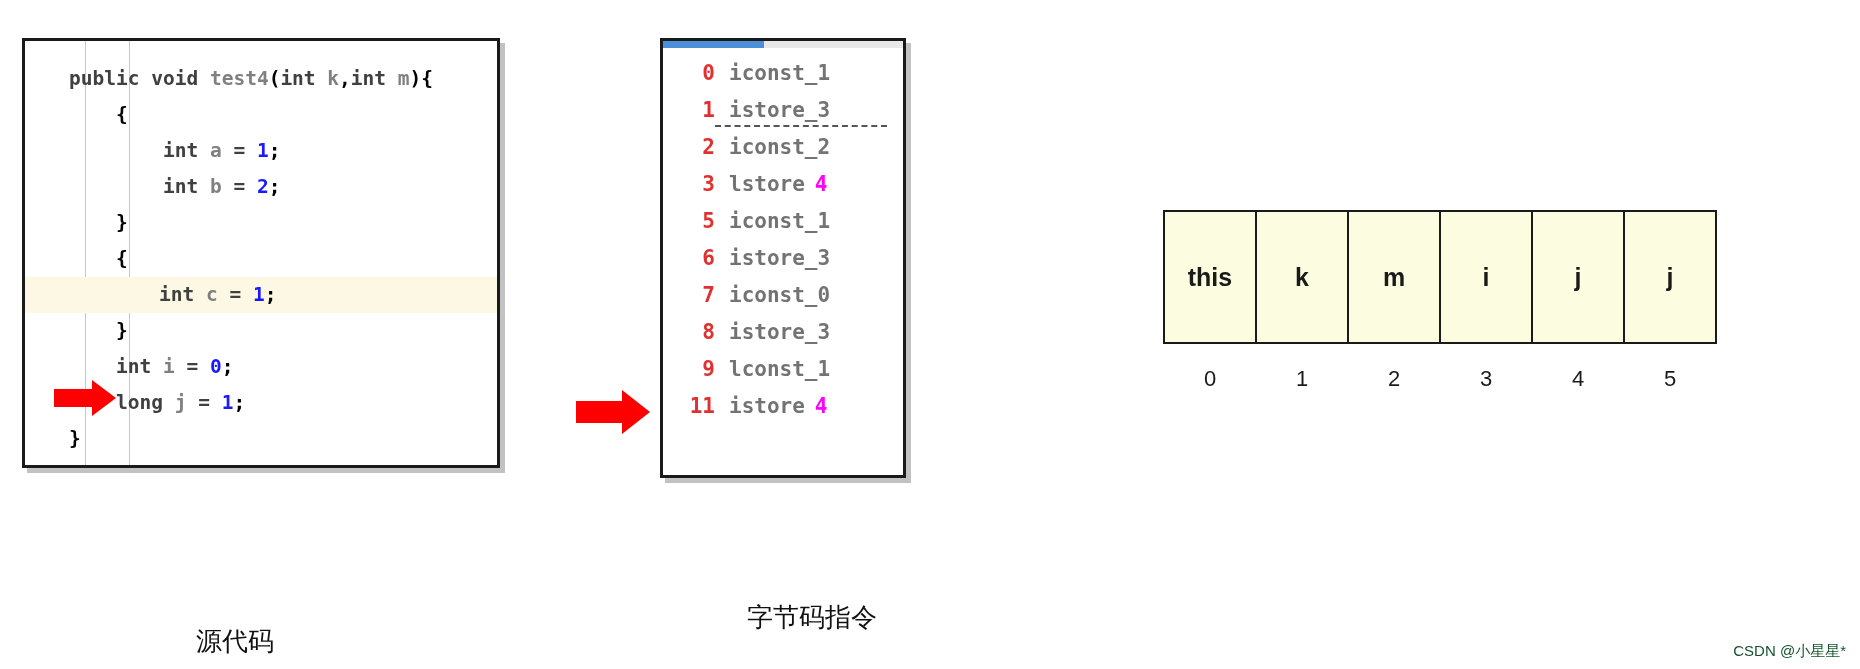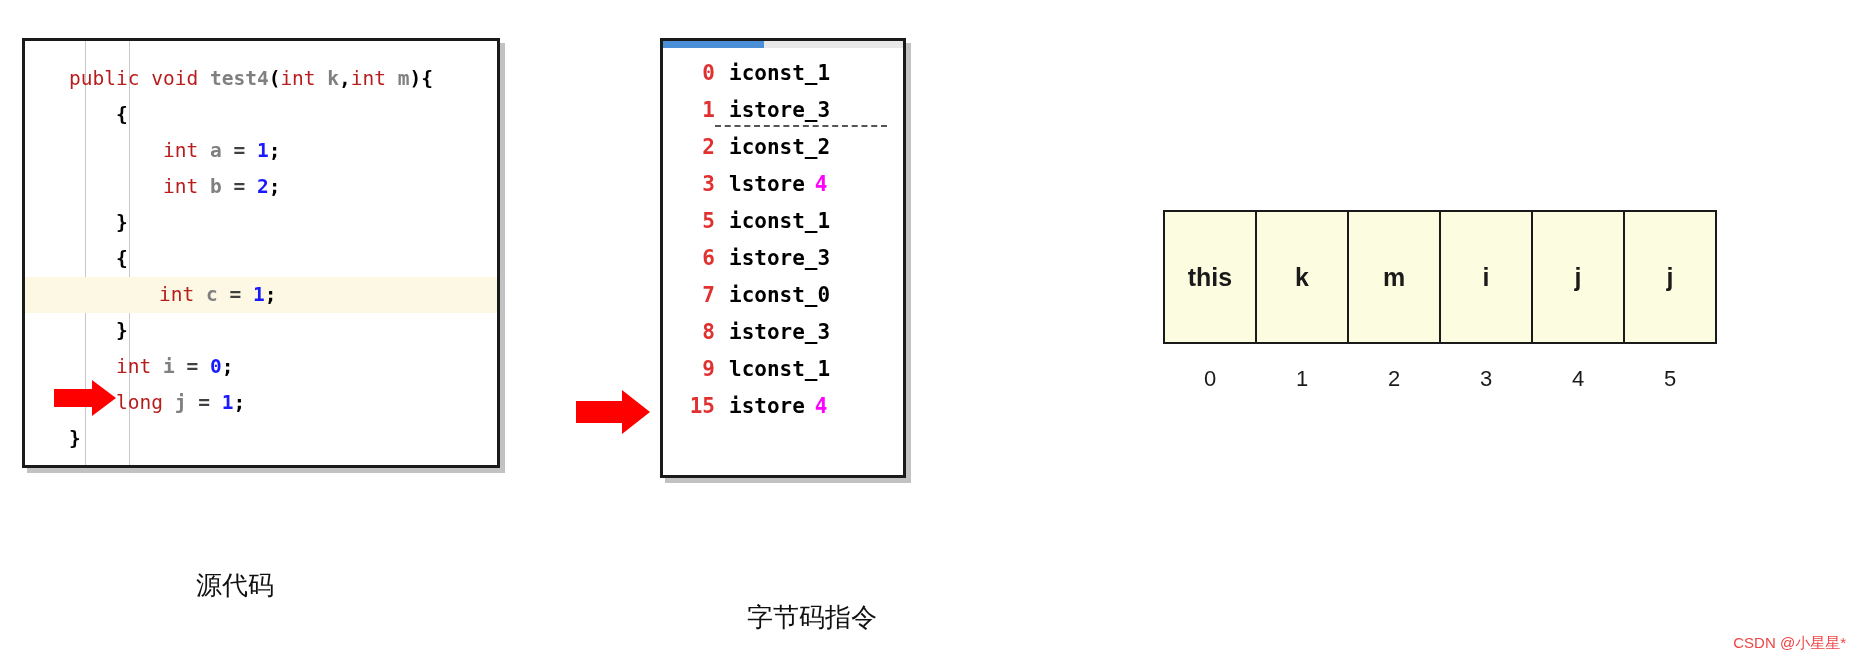--- a/index.html
+++ b/index.html
@@ -41,21 +41,21 @@
   .code-line.hl { background: #fdf8e3; padding-left: 40px; }
   .guide1, .guide2 {
     position: absolute;
     top: 0; bottom: 0;
     width: 1px;
     background: #c8c8c8;
   }
   .guide1 { left: 60px; }
   .guide2 { left: 104px; }
 
-  .kw   { color: #b91c1c; font-weight: normal; }
+  .kw   { color: #404040; font-weight: bold; }
   .id   { color: #808080; font-weight: bold; }
   .num  { color: #1a1aff; font-weight: bold; }
   .pl   { color: #000000; font-weight: bold; }
   .op   { color: #404040; font-weight: bold; }
 
   
   .arrow-shape {
     display: block;
     width: 100%; height: 100%;
   }
@@ -115,21 +115,21 @@
     bottom: 2px;
     border-bottom: 2px dashed #555555;
   }
   .bc-idx {
     color: #e03030;
     width: 44px;
     text-align: right;
     flex: none;
   }
   .bc-mn {
-    color: #000000;
+    color: #737373;
     margin-left: 14px;
   }
   .bc-arg {
     color: #ff00ff;
     margin-left: 10px;
   }
 
   
   #slot-table {
     position: absolute;
@@ -162,28 +162,28 @@
     color: #1a1a1a;
   }
 
   
   .caption {
     position: absolute;
     font-size: 26px;
     color: #111111;
     white-space: nowrap;
   }
-  #caption-source   { left: 196px; top: 568px; }
+  #caption-source   { left: 196px; top: 624px; }
   #caption-bytecode { left: 747px; top: 600px; }
 
   #watermark {
     position: absolute;
-    right: 14px; bottom: 16px;
+    right: 14px; bottom: 8px;
     font-size: 15px;
-    color: #ef4444;
+    color: #14532d;
     white-space: nowrap;
   }
 </style>
 </head>
 <body>
 
 <div id="code-panel">
   <div class="guide1"></div>
   <div class="guide2"></div>
   <div class="code-lines" id="code-lines"><div class="code-line"><span></span><span class="kw">public</span><span class="pl"> </span><span class="kw">void</span><span class="pl"> </span><span class="id">test4</span><span class="pl">(</span><span class="kw">int</span><span class="pl"> </span><span class="id">k</span><span class="pl">,</span><span class="kw">int</span><span class="pl"> </span><span class="id">m</span><span class="pl">){</span></div><div class="code-line"><span>    </span><span class="pl">{</span></div><div class="code-line"><span>        </span><span class="kw">int</span><span class="pl"> </span><span class="id">a</span><span class="pl"> </span><span class="op">=</span><span class="pl"> </span><span class="num">1</span><span class="pl">;</span></div><div class="code-line"><span>        </span><span class="kw">int</span><span class="pl"> </span><span class="id">b</span><span class="pl"> </span><span class="op">=</span><span class="pl"> </span><span class="num">2</span><span class="pl">;</span></div><div class="code-line"><span>    </span><span class="pl">}</span></div><div class="code-line"><span>    </span><span class="pl">{</span></div><div class="code-line hl"><span>        </span><span class="kw">int</span><span class="pl"> </span><span class="id">c</span><span class="pl"> </span><span class="op">=</span><span class="pl"> </span><span class="num">1</span><span class="pl">;</span></div><div class="code-line"><span>    </span><span class="pl">}</span></div><div class="code-line"><span>    </span><span class="kw">int</span><span class="pl"> </span><span class="id">i</span><span class="pl"> </span><span class="op">=</span><span class="pl"> </span><span class="num">0</span><span class="pl">;</span></div><div class="code-line"><span>    </span><span class="kw">long</span><span class="pl"> </span><span class="id">j</span><span class="pl"> </span><span class="op">=</span><span class="pl"> </span><span class="num">1</span><span class="pl">;</span></div><div class="code-line"><span></span><span class="pl">}</span></div></div>
@@ -237,21 +237,21 @@
       </div>
       <div class="bc-line">
         <span class="bc-idx">8</span>
         <span class="bc-mn">istore_3</span>
       </div>
       <div class="bc-line">
         <span class="bc-idx">9</span>
         <span class="bc-mn">lconst_1</span>
       </div>
       <div class="bc-line">
-        <span class="bc-idx">15</span>
+        <span class="bc-idx">11</span>
         <span class="bc-mn">istore</span>
         <span class="bc-arg">4</span>
       </div>
     </div>
 </div>
 
 <div id="slot-table">
   <div class="slot-row" id="slot-row">
       <div class="slot-cell">this</div>
       <div class="slot-cell">k</div>

